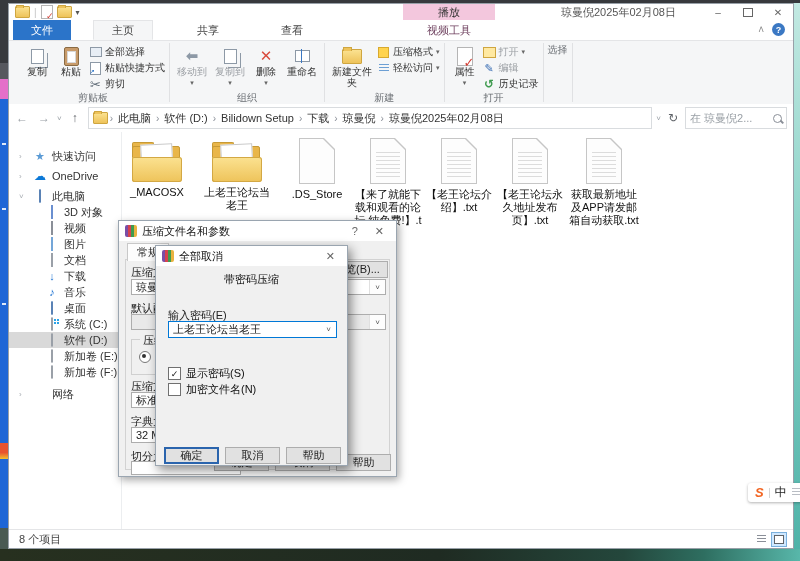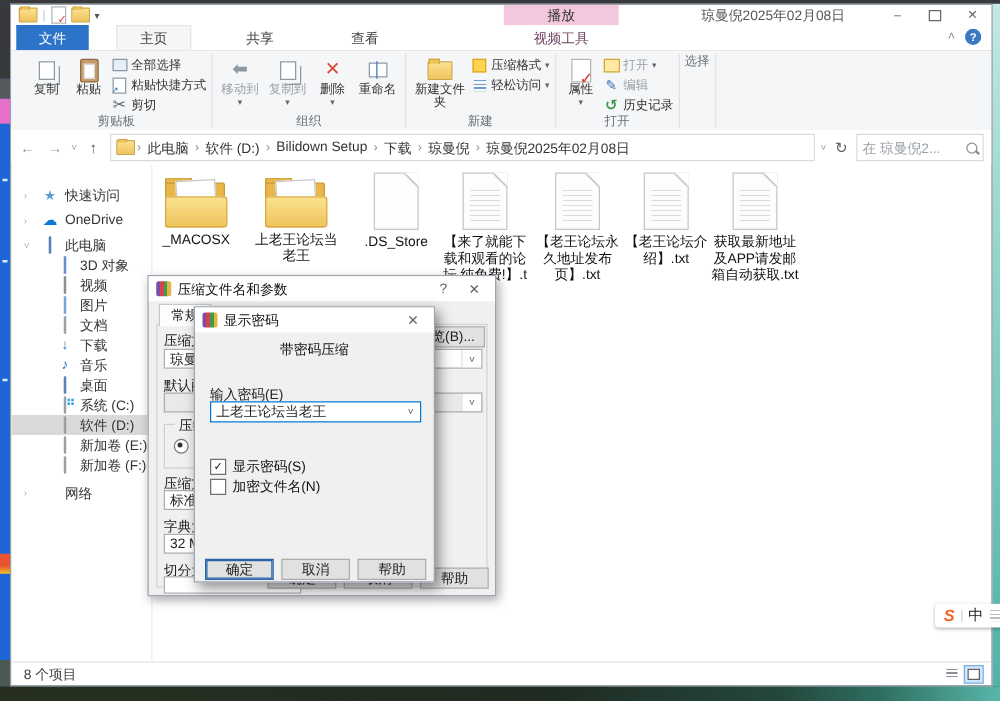--- a/index.html
+++ b/index.html
@@ -478,27 +478,27 @@
         <div class="flabel" style="max-width:76px">上老王论坛当老王</div>
       </div>
       <div class="fitem">
         <div class="icon-doc"></div>
         <div class="flabel">.DS_Store</div>
       </div>
       <div class="fitem w72">
         <div class="icon-doc lines"></div>
         <div class="flabel">【来了就能下载和观看的论坛,纯免费!】.txt</div>
       </div>
+      <div class="fitem">
+        <div class="icon-doc lines"></div>
+        <div class="flabel">【老王论坛介绍】.txt</div>
+      </div>
       <div class="fitem w72">
         <div class="icon-doc lines"></div>
         <div class="flabel">【老王论坛永久地址发布页】.txt</div>
-      </div>
-      <div class="fitem">
-        <div class="icon-doc lines"></div>
-        <div class="flabel">【老王论坛介绍】.txt</div>
       </div>
       <div class="fitem w72">
         <div class="icon-doc lines"></div>
         <div class="flabel">获取最新地址及APP请发邮箱自动获取.txt</div>
       </div>
     </div>
   </div>
 
   <div class="status">
     <span>8 个项目</span>
@@ -556,21 +556,21 @@
   <div class="combo" style="left:12px;top:240px;width:110px;height:14px"></div>
 
   <div class="dbtn" style="left:95px;top:233px;width:55px">确定</div>
   <div class="dbtn" style="left:156px;top:233px;width:55px">取消</div>
   <div class="dbtn" style="left:217px;top:233px;width:55px">帮助</div>
 </div>
 
 <div class="dlg" style="left:155px;top:245px;width:193px;height:221px;z-index:20;box-shadow:3px 4px 10px rgba(0,0,0,.45)">
   <div class="dlg-title">
     <span class="rar-ic"></span>
-    <span class="t">显示密码</span>
+    <span class="t">全部取消</span>
     <span class="dlg-x">✕</span>
   </div>
   <div class="pwd-header">带密码压缩</div>
 
   <div class="dlg-lbl" style="left:12px;top:62px">输入密码(E)</div>
   <div class="combo" style="left:12px;top:75px;width:169px;height:17px;border:1px solid #0078d7">
     <span>上老王论坛当老王</span>
     <span class="chv" style="border-left:none;background:transparent">˅</span>
   </div>
 

